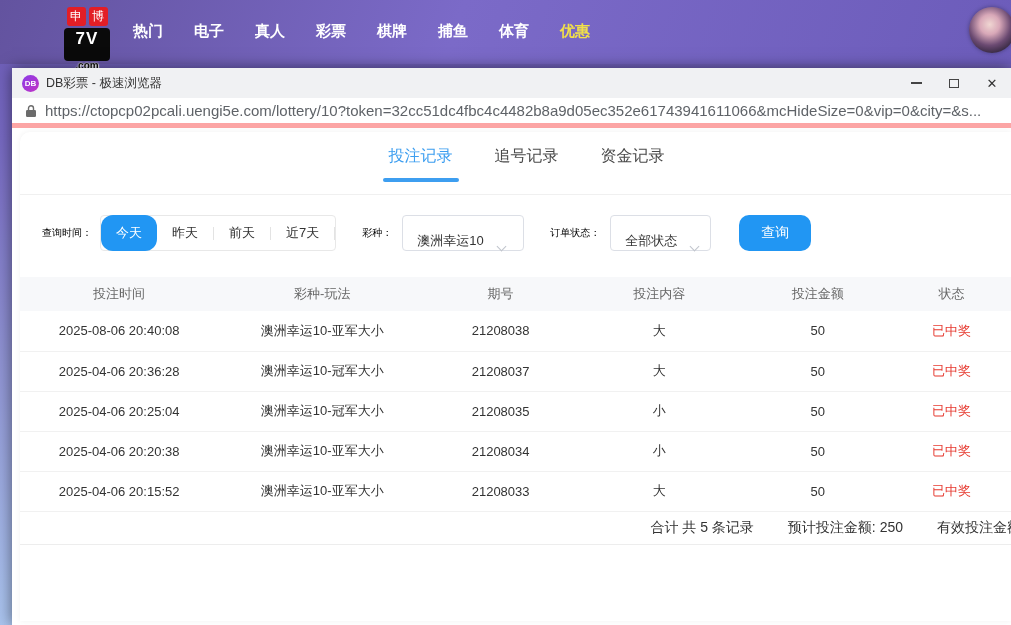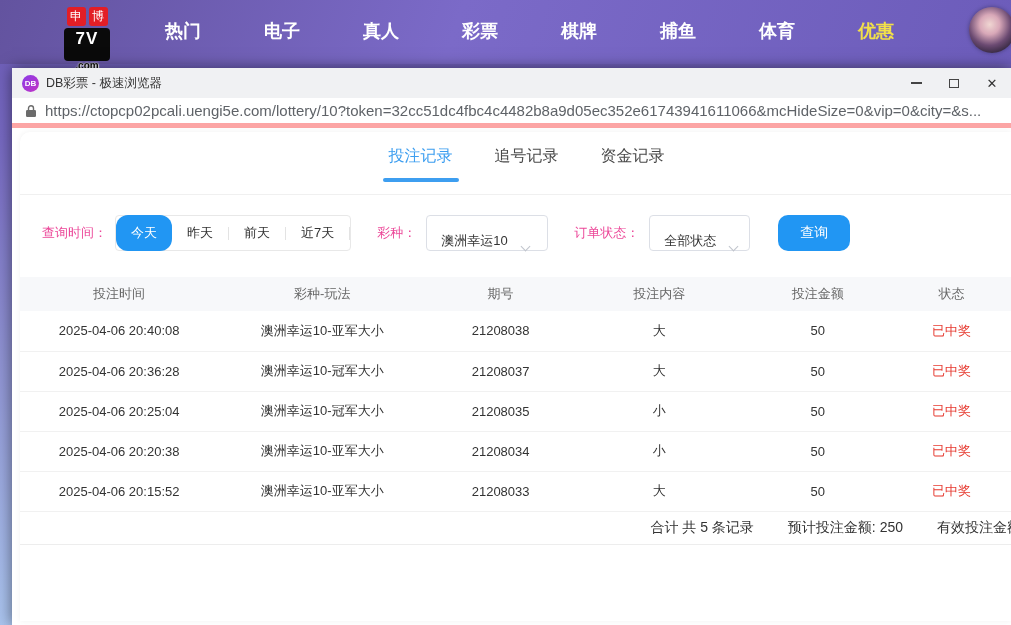--- a/index.html
+++ b/index.html
@@ -13,21 +13,21 @@
     background:linear-gradient(110deg,#63539f 0%,#7b6ac8 45%,#6c5cba 100%); }
   .logo { position:absolute; left:64px; top:7px; width:46px; cursor:pointer; }
   .logo-badges { display:flex; gap:3px; justify-content:center; }
   .badge { width:19px; height:19px; background:#e31e26; border-radius:3px; color:#fff;
     font-size:12px; line-height:19px; text-align:center; }
   .brand-box { margin-top:2px; background:#0a0a0a; border-radius:4px; height:33px;
     color:#fff; font-weight:bold; font-size:17px; text-align:center; line-height:21px; letter-spacing:1px; }
   .domain-txt { text-align:center; font-size:10px; font-weight:bold; color:#111;
     text-shadow:0 0 2px #fff,0 0 1px #fff,1px 1px 1px #fff; margin-top:-1px; }
   .nav-items { position:absolute; left:133px; top:0; height:62px; display:flex; align-items:center; gap:31px; }
-  .nav-item { color:#fff; font-size:18px; font-weight:600; cursor:pointer; white-space:nowrap;margin-left:32px; }
+  .nav-item { color:#fff; font-size:15px; font-weight:600; cursor:pointer; white-space:nowrap; }
   .nav-item.highlight { color:#f2e049; }
   .avatar { position:absolute; top:7px; left:969px; width:46px; height:46px; border-radius:50%;
     background:radial-gradient(circle at 45% 38%, #f0d6d2 0%, #d8a8b8 26%, #6b4a72 55%, #2c2338 82%);
     box-shadow:0 0 4px rgba(0,0,0,.35); cursor:pointer; }
 
   
   .window { position:absolute; left:12px; top:68px; width:999px; height:557px; background:#fff;
     box-shadow:0 0 14px rgba(0,0,0,.5); overflow:hidden; }
   .titlebar { height:30px; background:#f0f1f3; display:flex; align-items:center; padding-left:10px; }
   .db-ico { width:17px; height:17px; border-radius:50%;
@@ -47,21 +47,21 @@
   .card { margin:4px 0 0 8px; background:#fff; border-top-left-radius:10px;
     box-shadow:0 0 6px rgba(0,0,0,.06); min-height:489px; }
   .tabs { display:flex; gap:42px; padding:14px 0 12px 22px; border-bottom:1px solid #f0f0f0;justify-content:center; }
   .tab { position:relative; padding-bottom:15px; font-size:16px; color:#4a4a4a; cursor:pointer; }
   .tab.active { color:#3d9ef0; }
   .tab.active::after { content:''; position:absolute; left:-6px; right:-6px; bottom:0;
     height:4px; border-radius:4px; background:#3d9ef0; }
 
   
   .filters { display:flex; align-items:center; padding:20px 0 18px 22px; }
-  .flabel { font-size:13px; color:#ec4899; white-space:nowrap; }
+  .flabel { font-size:10px; color:#000000; white-space:nowrap; }
   .ml { margin-left:26px; }
   .time-group { display:flex; align-items:center; border:1px solid #e8e8e8; border-radius:4px;
     height:36px; margin-left:8px; }
   .tbtn { padding:0 15px; height:36px; line-height:34px; font-size:13px; color:#333;
     cursor:pointer; white-space:nowrap; background:transparent; border:none; }
   .tbtn.active { background:#2196f3; color:#fff; border-radius:12px; }
   .vsep { width:1px; height:13px; background:#e3e3e3; }
   .select { display:flex; align-items:flex-end; height:36px; border:1px solid #dcdfe6;
     border-radius:4px; padding:0 12px 0 14px; font-size:13px; color:#333; margin-left:10px; cursor:pointer; }
   .select.wide { min-width:122px; }
@@ -183,21 +183,21 @@
           <th>投注时间</th>
           <th>彩种-玩法</th>
           <th>期号</th>
           <th>投注内容</th>
           <th>投注金额</th>
           <th>状态</th>
         </tr>
       </thead>
       <tbody>
         <tr>
-          <td>2025-04-06 20:40:08</td>
+          <td>2025-08-06 20:40:08</td>
           <td>澳洲幸运10-亚军大小</td>
           <td>21208038</td>
           <td>大</td>
           <td>50</td>
           <td class="status">已中奖</td>
         </tr>
         <tr>
           <td>2025-04-06 20:36:28</td>
           <td>澳洲幸运10-冠军大小</td>
           <td>21208037</td>

